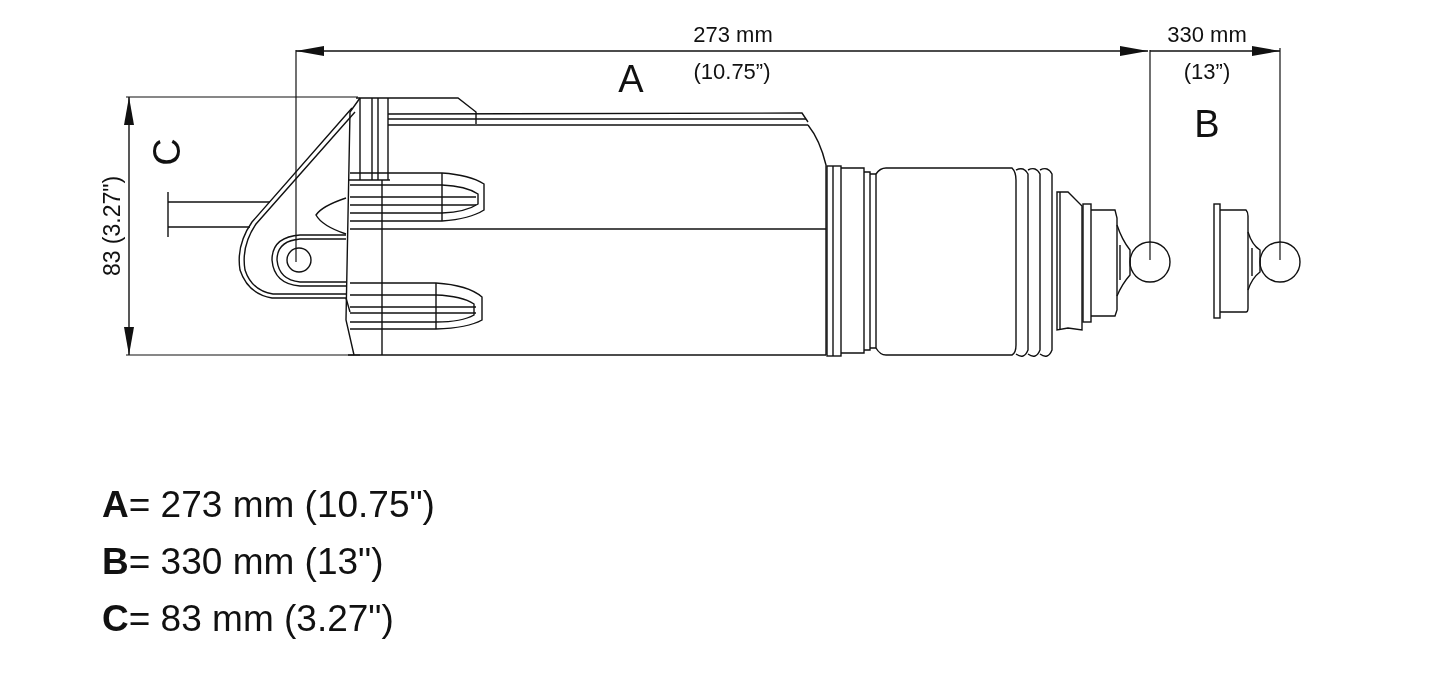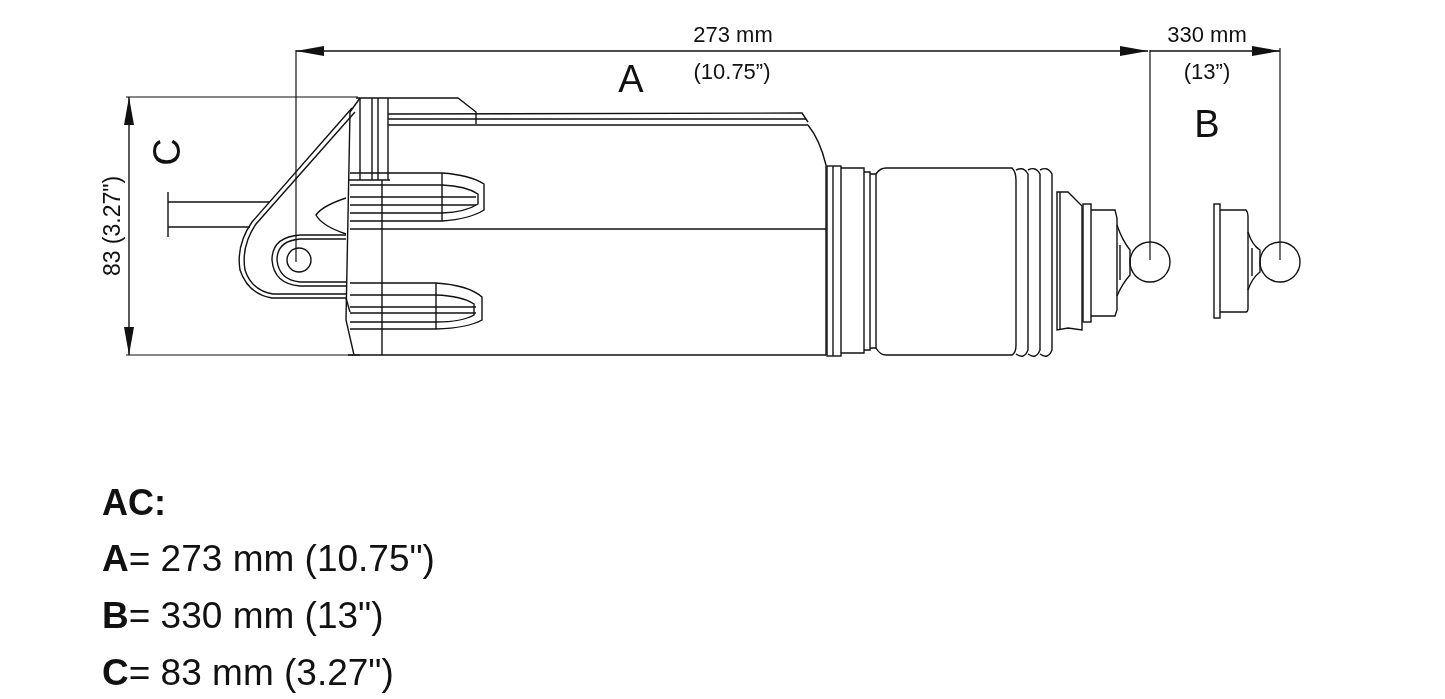--- a/index.html
+++ b/index.html
@@ -120,21 +120,20 @@
   <g stroke="#111" stroke-width="1.4" fill="none">
     <rect x="1214" y="204" width="6" height="114"></rect>
     <path d="M1220,210 L1246,210 Q1248,212 1248,216 L1248,308 Q1248,312 1246,312 L1220,312"></path>
     <path d="M1248,232 Q1252,245 1260,250 L1260,272 Q1252,278 1248,290"></path>
     <line x1="1252" y1="248" x2="1252" y2="276"></line>
     <circle cx="1280" cy="262" r="20"></circle>
   </g>
 </svg>
 
 <div class="spec">
-  <div class="spec-title">AC:</div>
   <div class="spec-row">
     <span class="key">A</span><span class="eq">=</span><span> 273 mm (10.75")</span>
   </div>
   <div class="spec-row">
     <span class="key">B</span><span class="eq">=</span><span> 330 mm (13")</span>
   </div>
   <div class="spec-row">
     <span class="key">C</span><span class="eq">=</span><span> 83 mm (3.27")</span>
   </div>
 </div>

